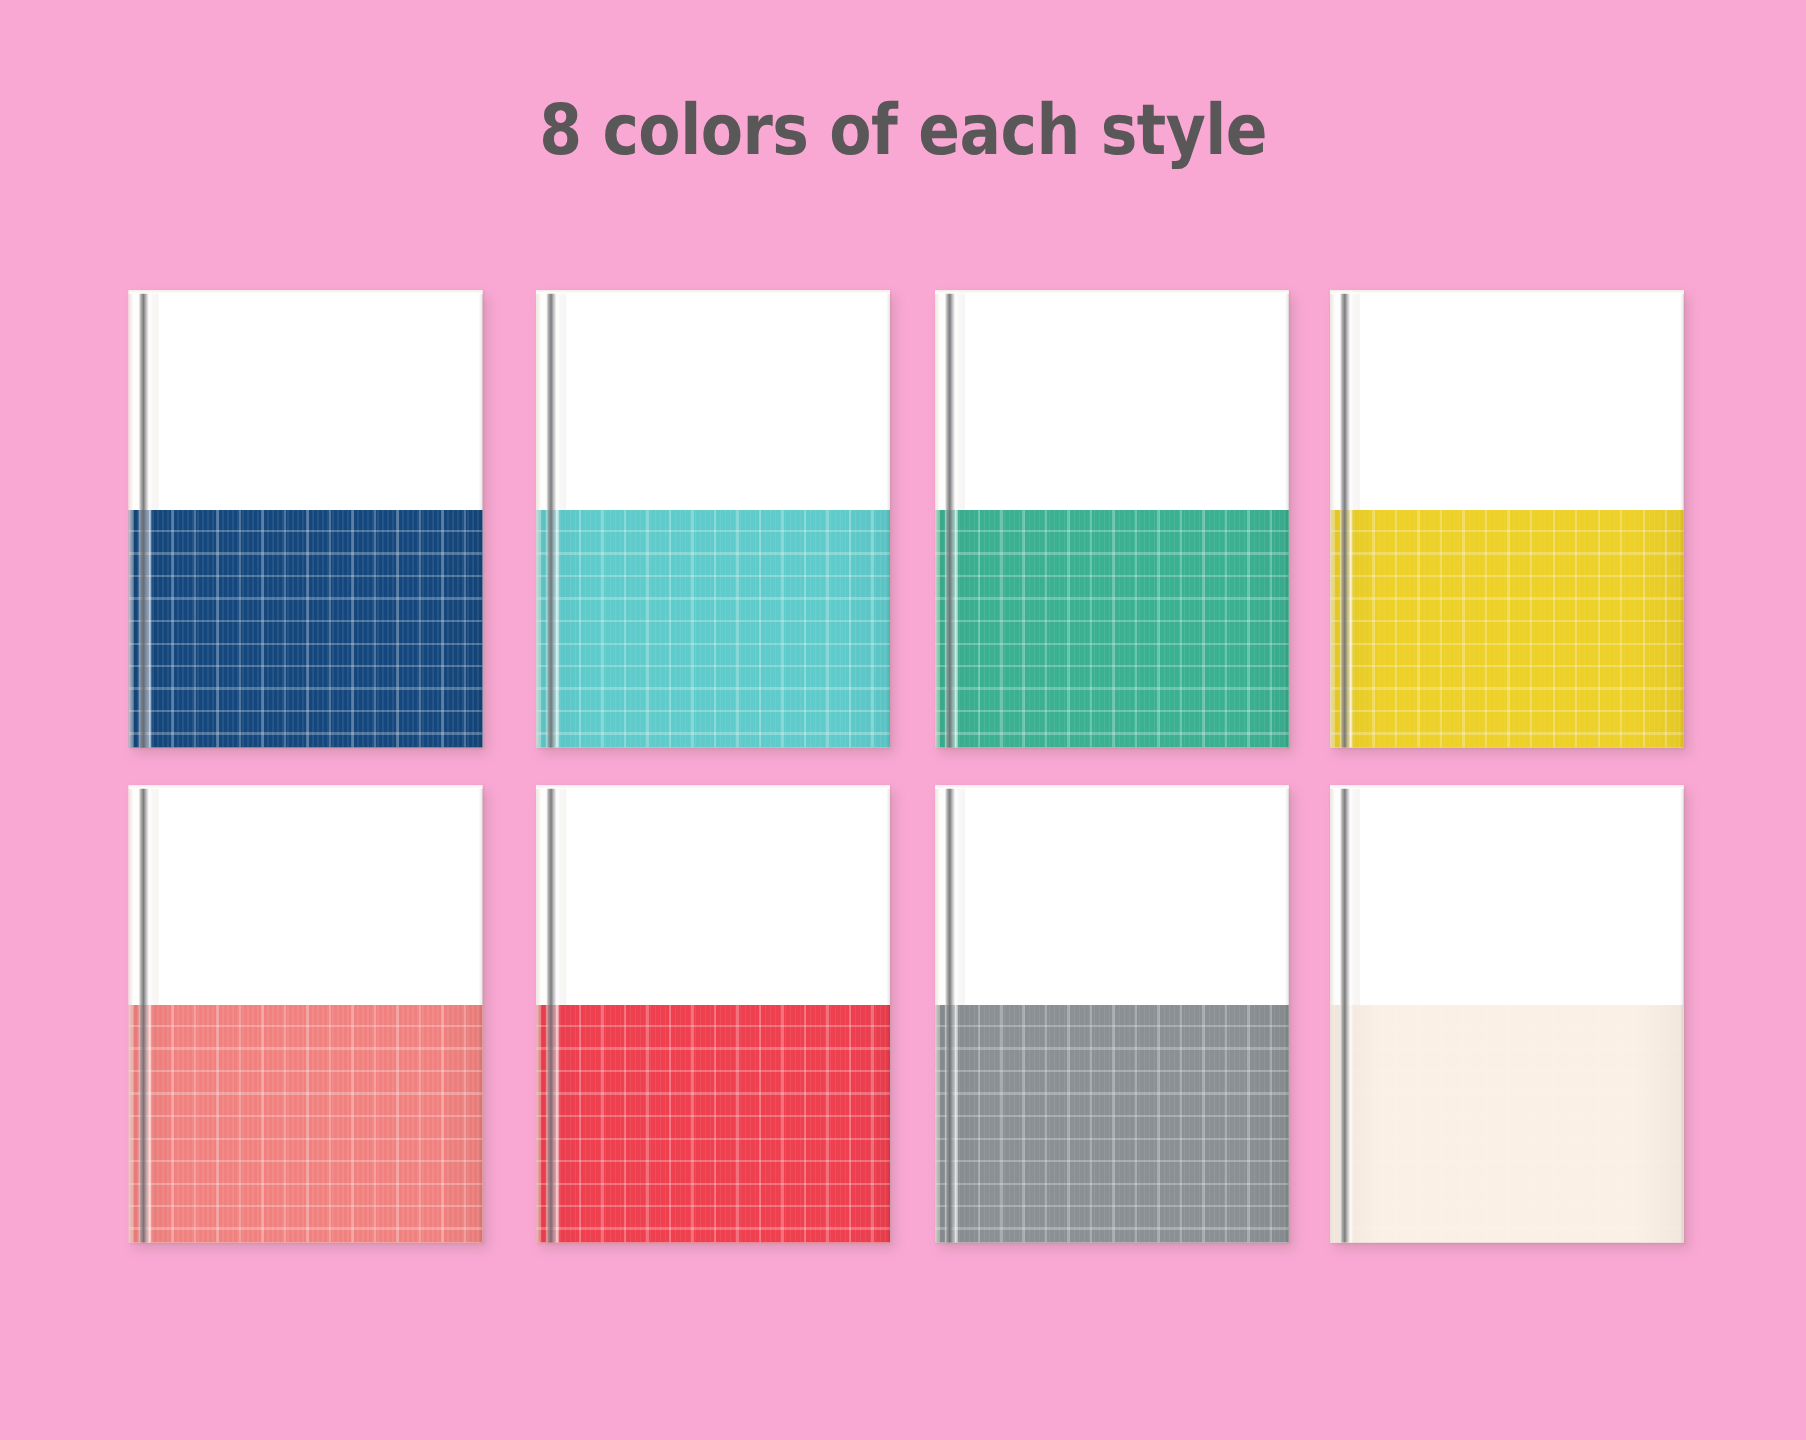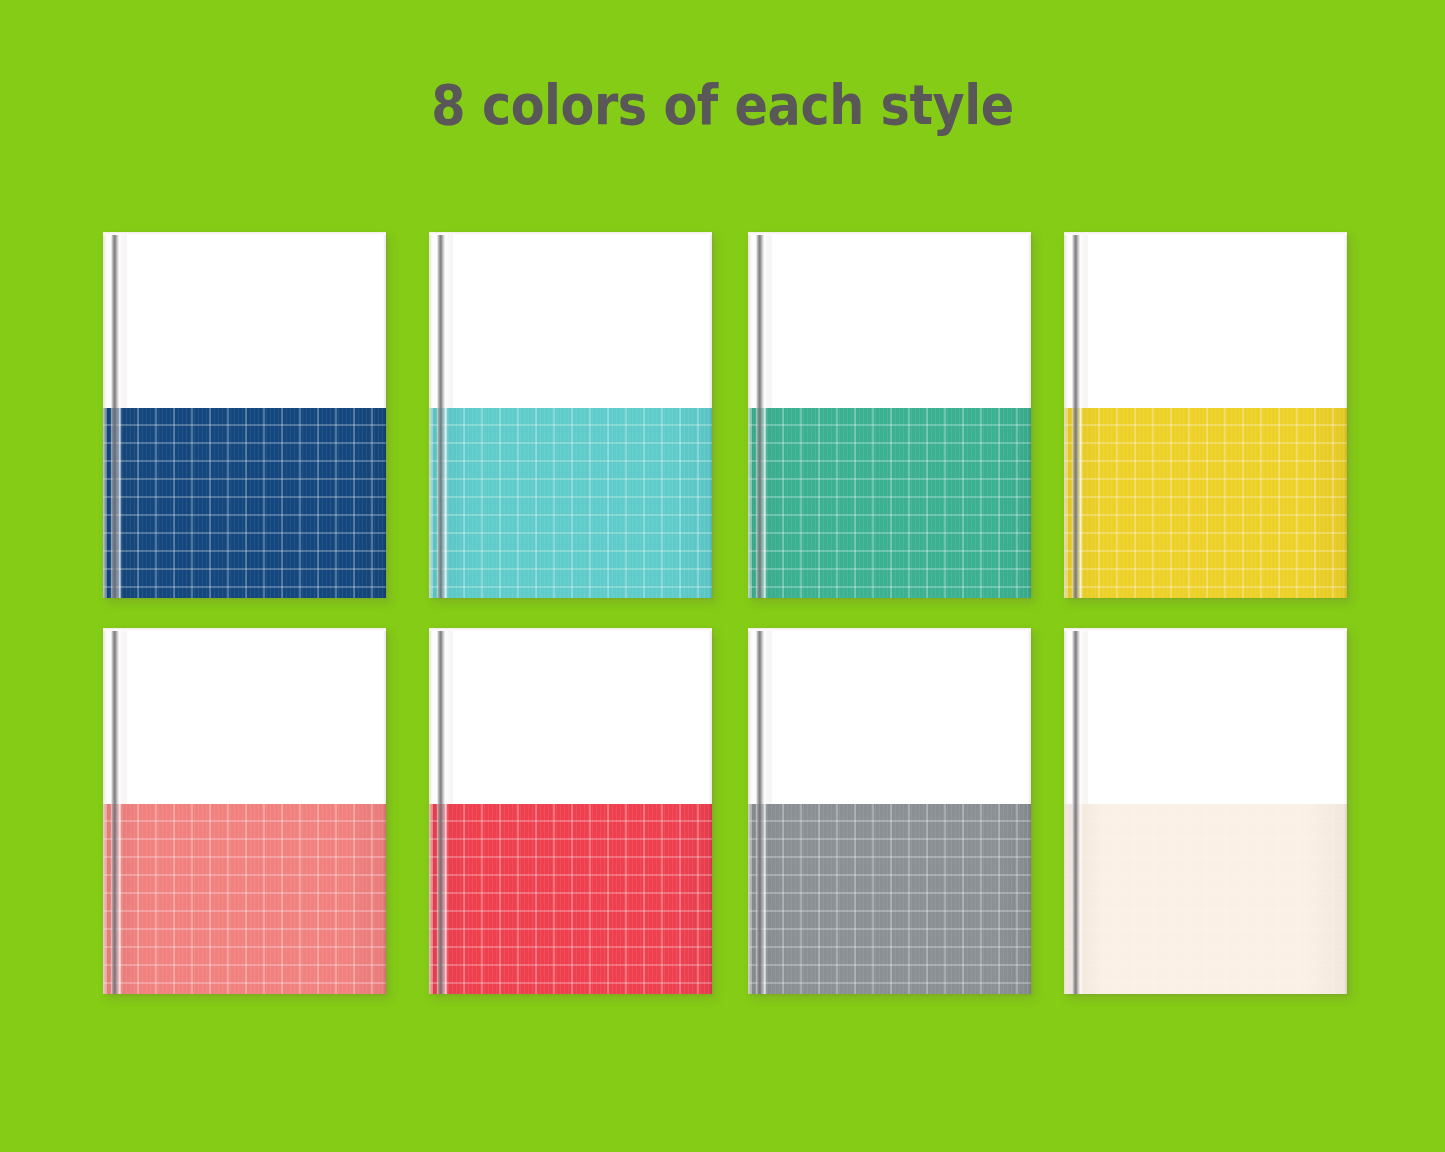--- a/index.html
+++ b/index.html
@@ -199,21 +199,21 @@
     position: absolute;
     width: 1px; height: 1px;
     overflow: hidden;
     clip: rect(0 0 0 0);
     white-space: nowrap;
   }
 </style>
 </head>
 <body style="background: rgb(236, 226, 217);">
 
-<div id="stage" style="background: #84cc16; text-decoration: underline;">
+<div id="stage" style="background: #f9a8d4; text-decoration: underline;">
 
   <h1 id="title" style="color: rgb(89, 87, 87);">8 colors of each style</h1>
 
   <div id="grid">
 
     <div class="nb-slot row0 col0">
       <div class="notebook" style="background: rgb(255, 255, 255);">
         <div class="nb-color" style="background: rgb(20, 71, 125);">
           <div class="nb-color-shade"></div>
           <div class="nb-grid-tex"></div>

